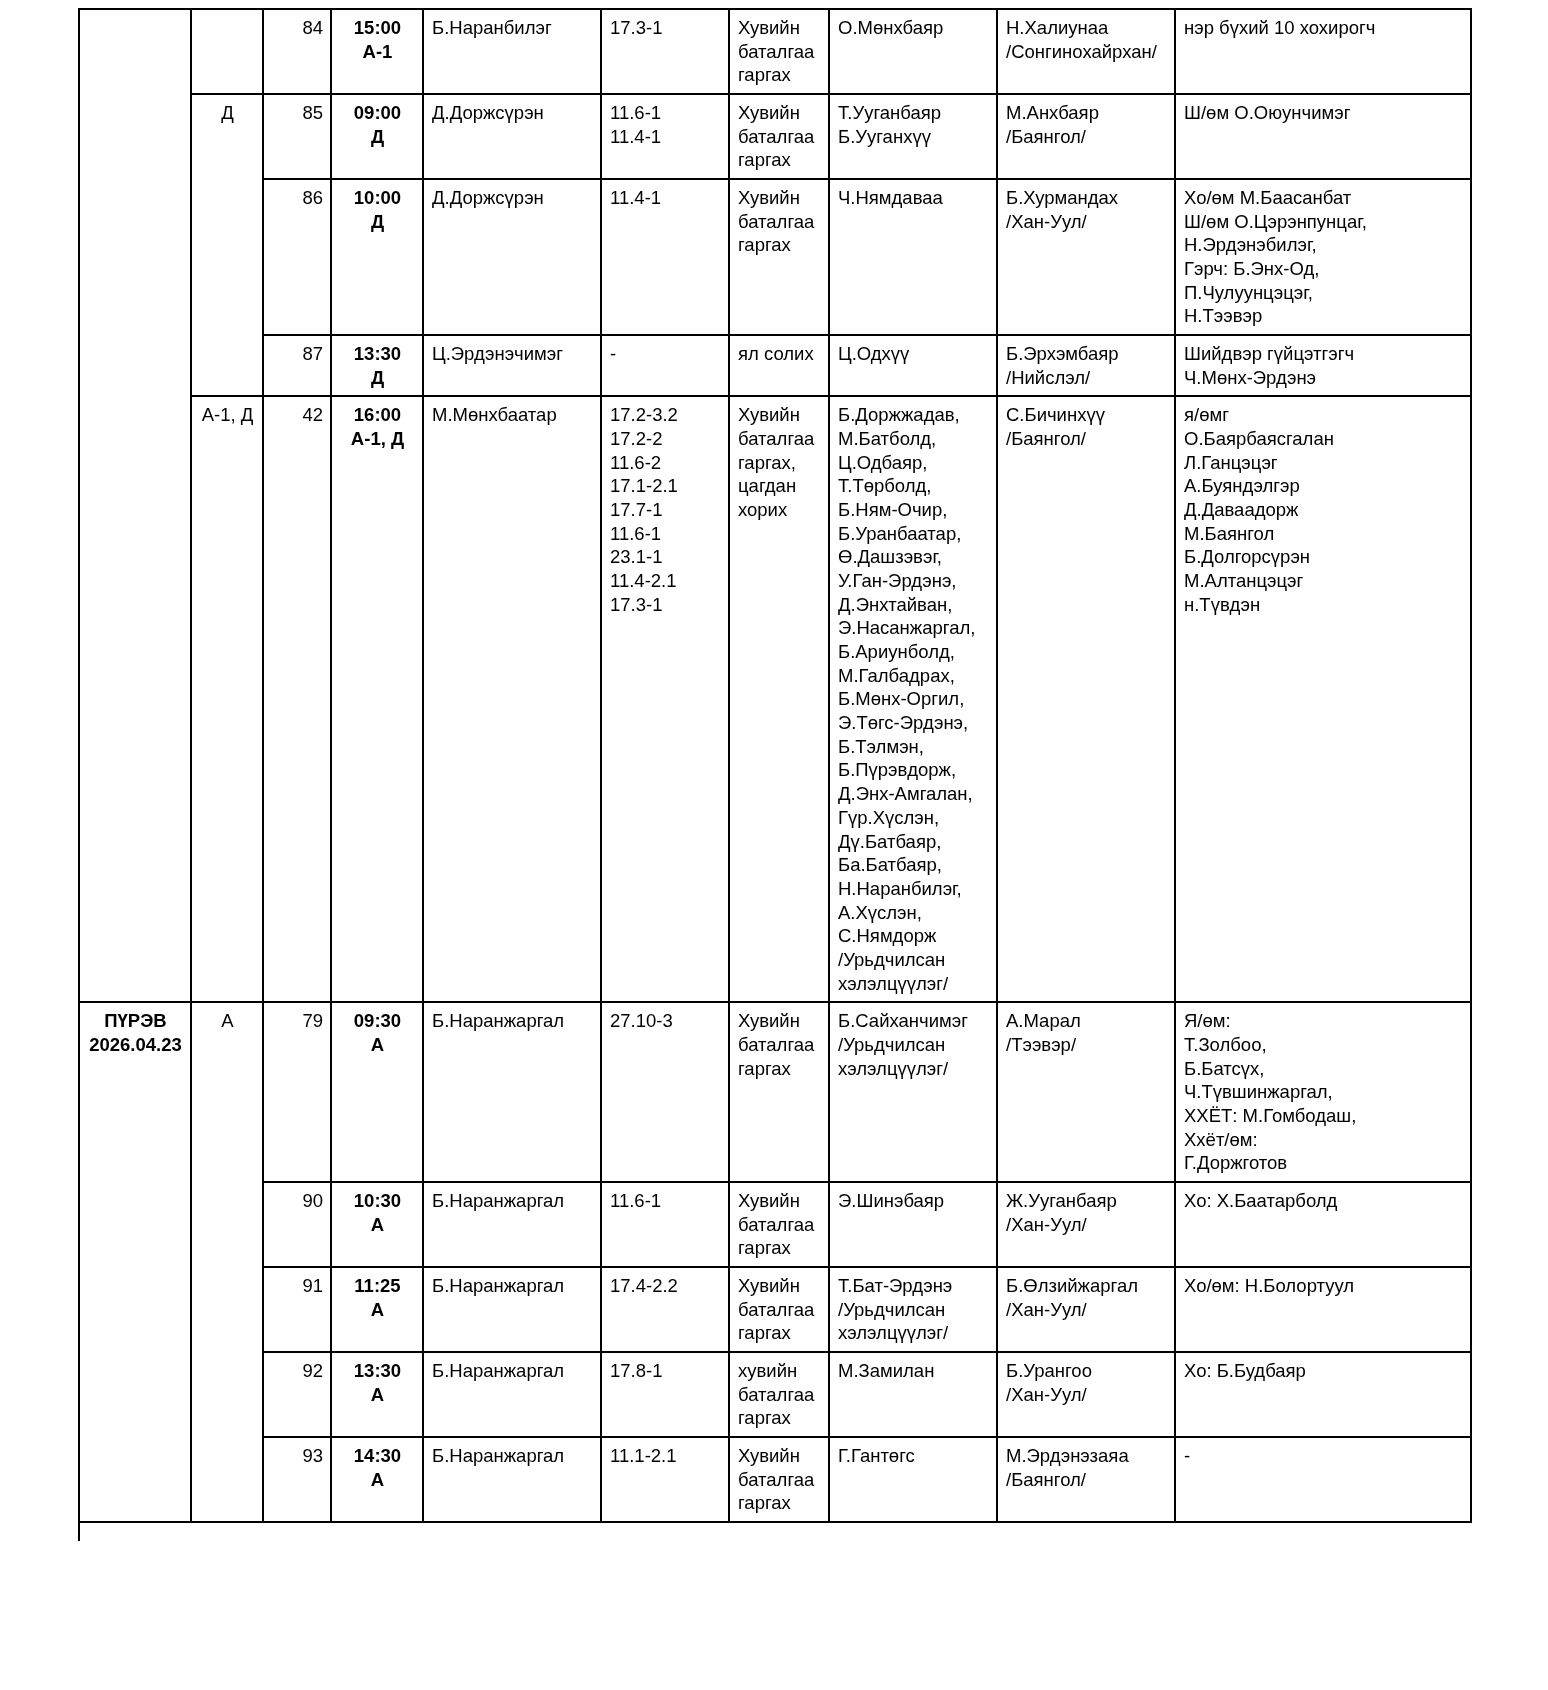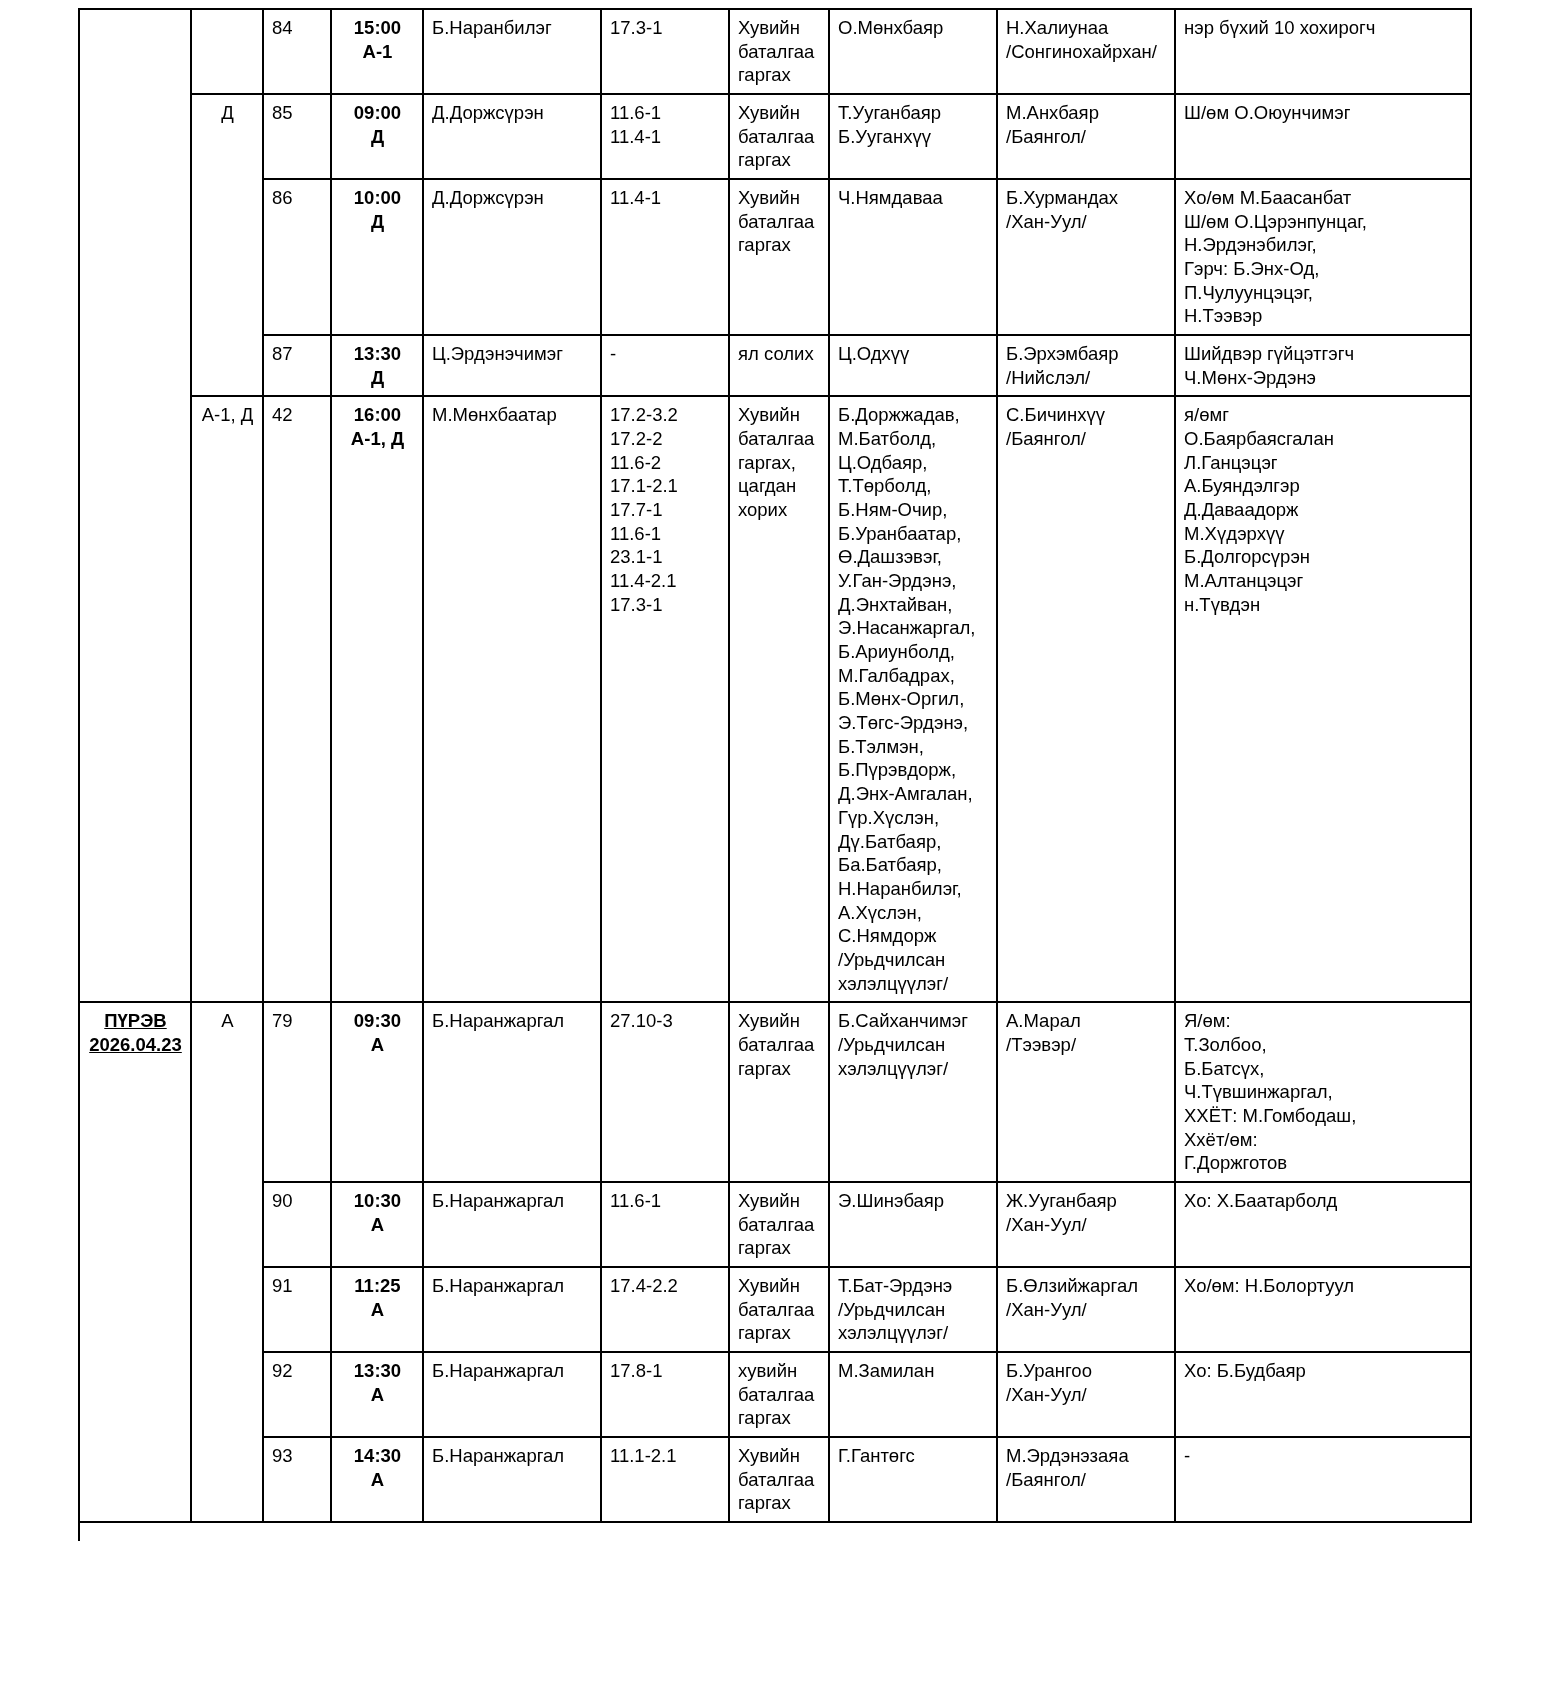--- a/index.html
+++ b/index.html
@@ -43,28 +43,27 @@
   col.c-article{ width: 128px; }
   col.c-type   { width: 100px; }
   col.c-def    { width: 168px; }
   col.c-pros   { width: 178px; }
   col.c-other  { width: 296px; }
   .cell-pre { white-space: pre-line; }
   .day-cell {
     text-align: center;
     vertical-align: middle;
     font-weight: bold;
-    text-decoration: underline;
   }
   .hall-cell {
     text-align: center;
     vertical-align: middle;
   }
   .num-cell {
-    text-align: left;
+    text-align: right;
     vertical-align: middle;
   }
   .time-cell {
     text-align: center;
     white-space: pre-line;
     font-weight: bold;
   }
   .mid {
     vertical-align: middle;
   }
@@ -198,21 +197,21 @@
 А.Хүслэн,
 С.Нямдорж
 /Урьдчилсан хэлэлцүүлэг/</td>
         <td class="cell-pre">С.Бичинхүү
 /Баянгол/</td>
         <td class="cell-pre">я/өмг
 О.Баярбаясгалан
 Л.Ганцэцэг
 А.Буяндэлгэр
 Д.Даваадорж
-М.Хүдэрхүү
+М.Баянгол
 Б.Долгорсүрэн
 М.Алтанцэцэг
 н.Түвдэн</td>
       </tr>
 
       <tr>
         <td class="day-cell cell-pre" rowspan="5">ПҮРЭВ
 2026.04.23</td>
         <td class="hall-cell" rowspan="5">А</td>
         <td class="num-cell">79</td>

